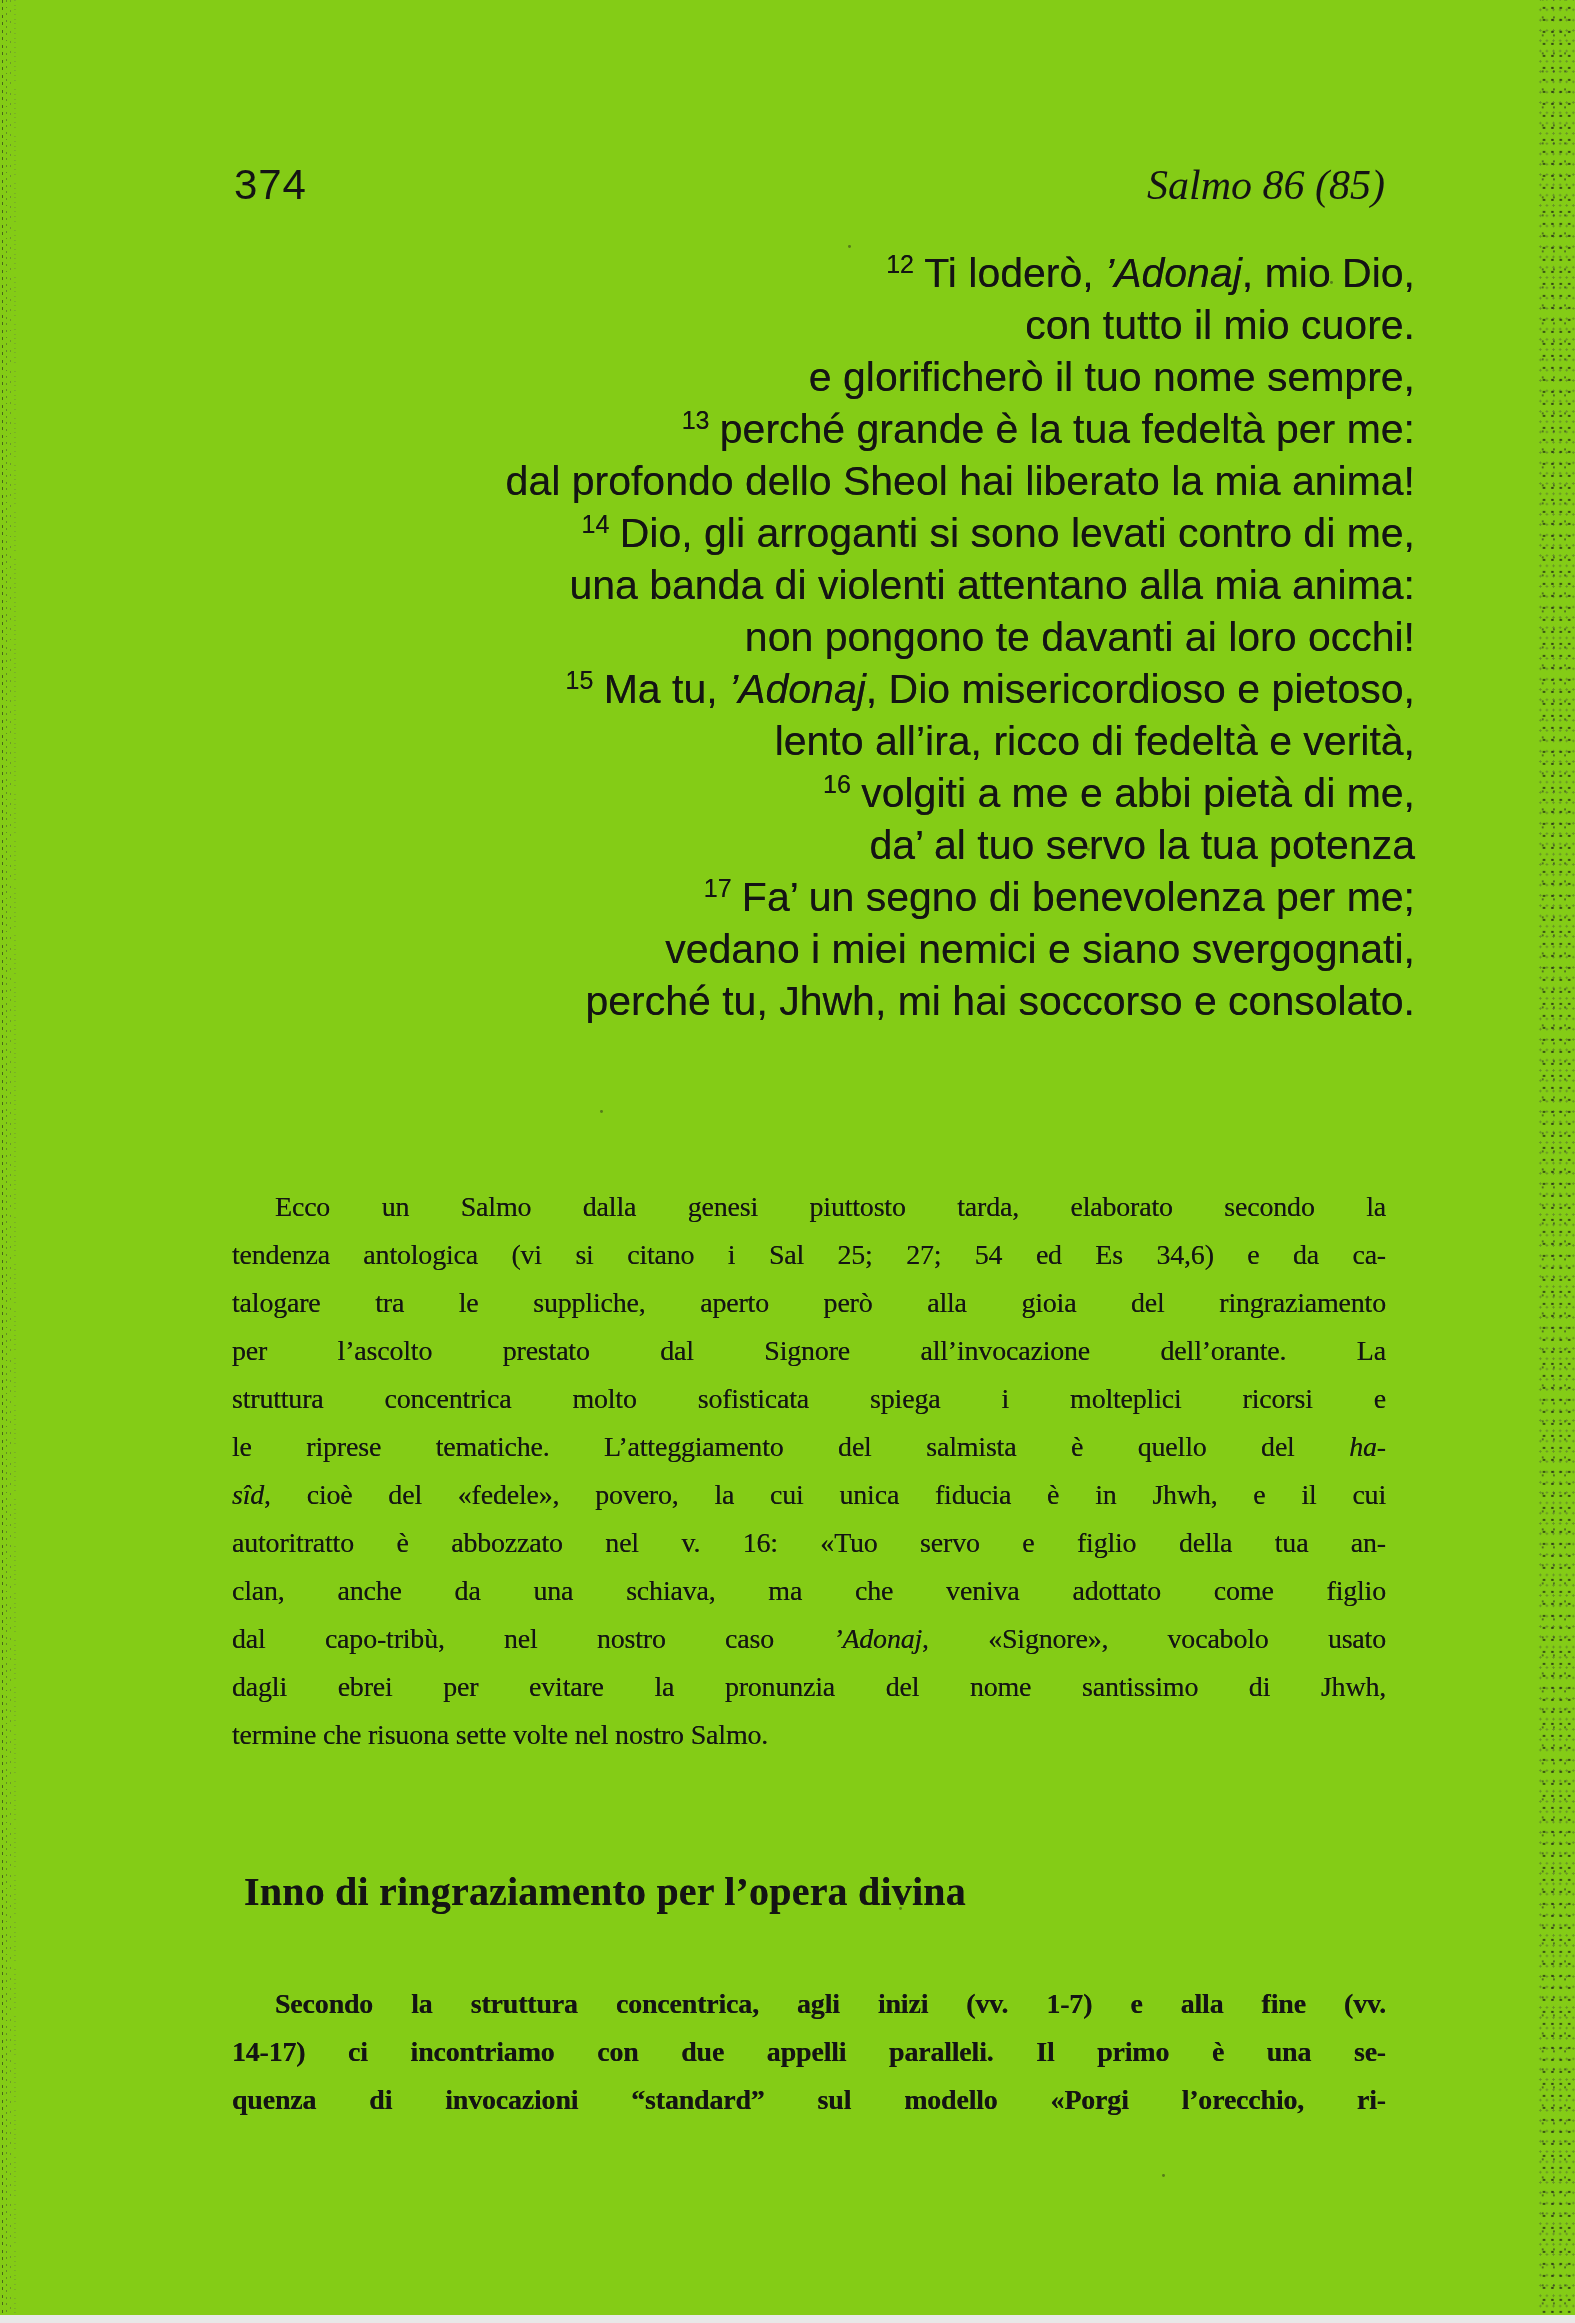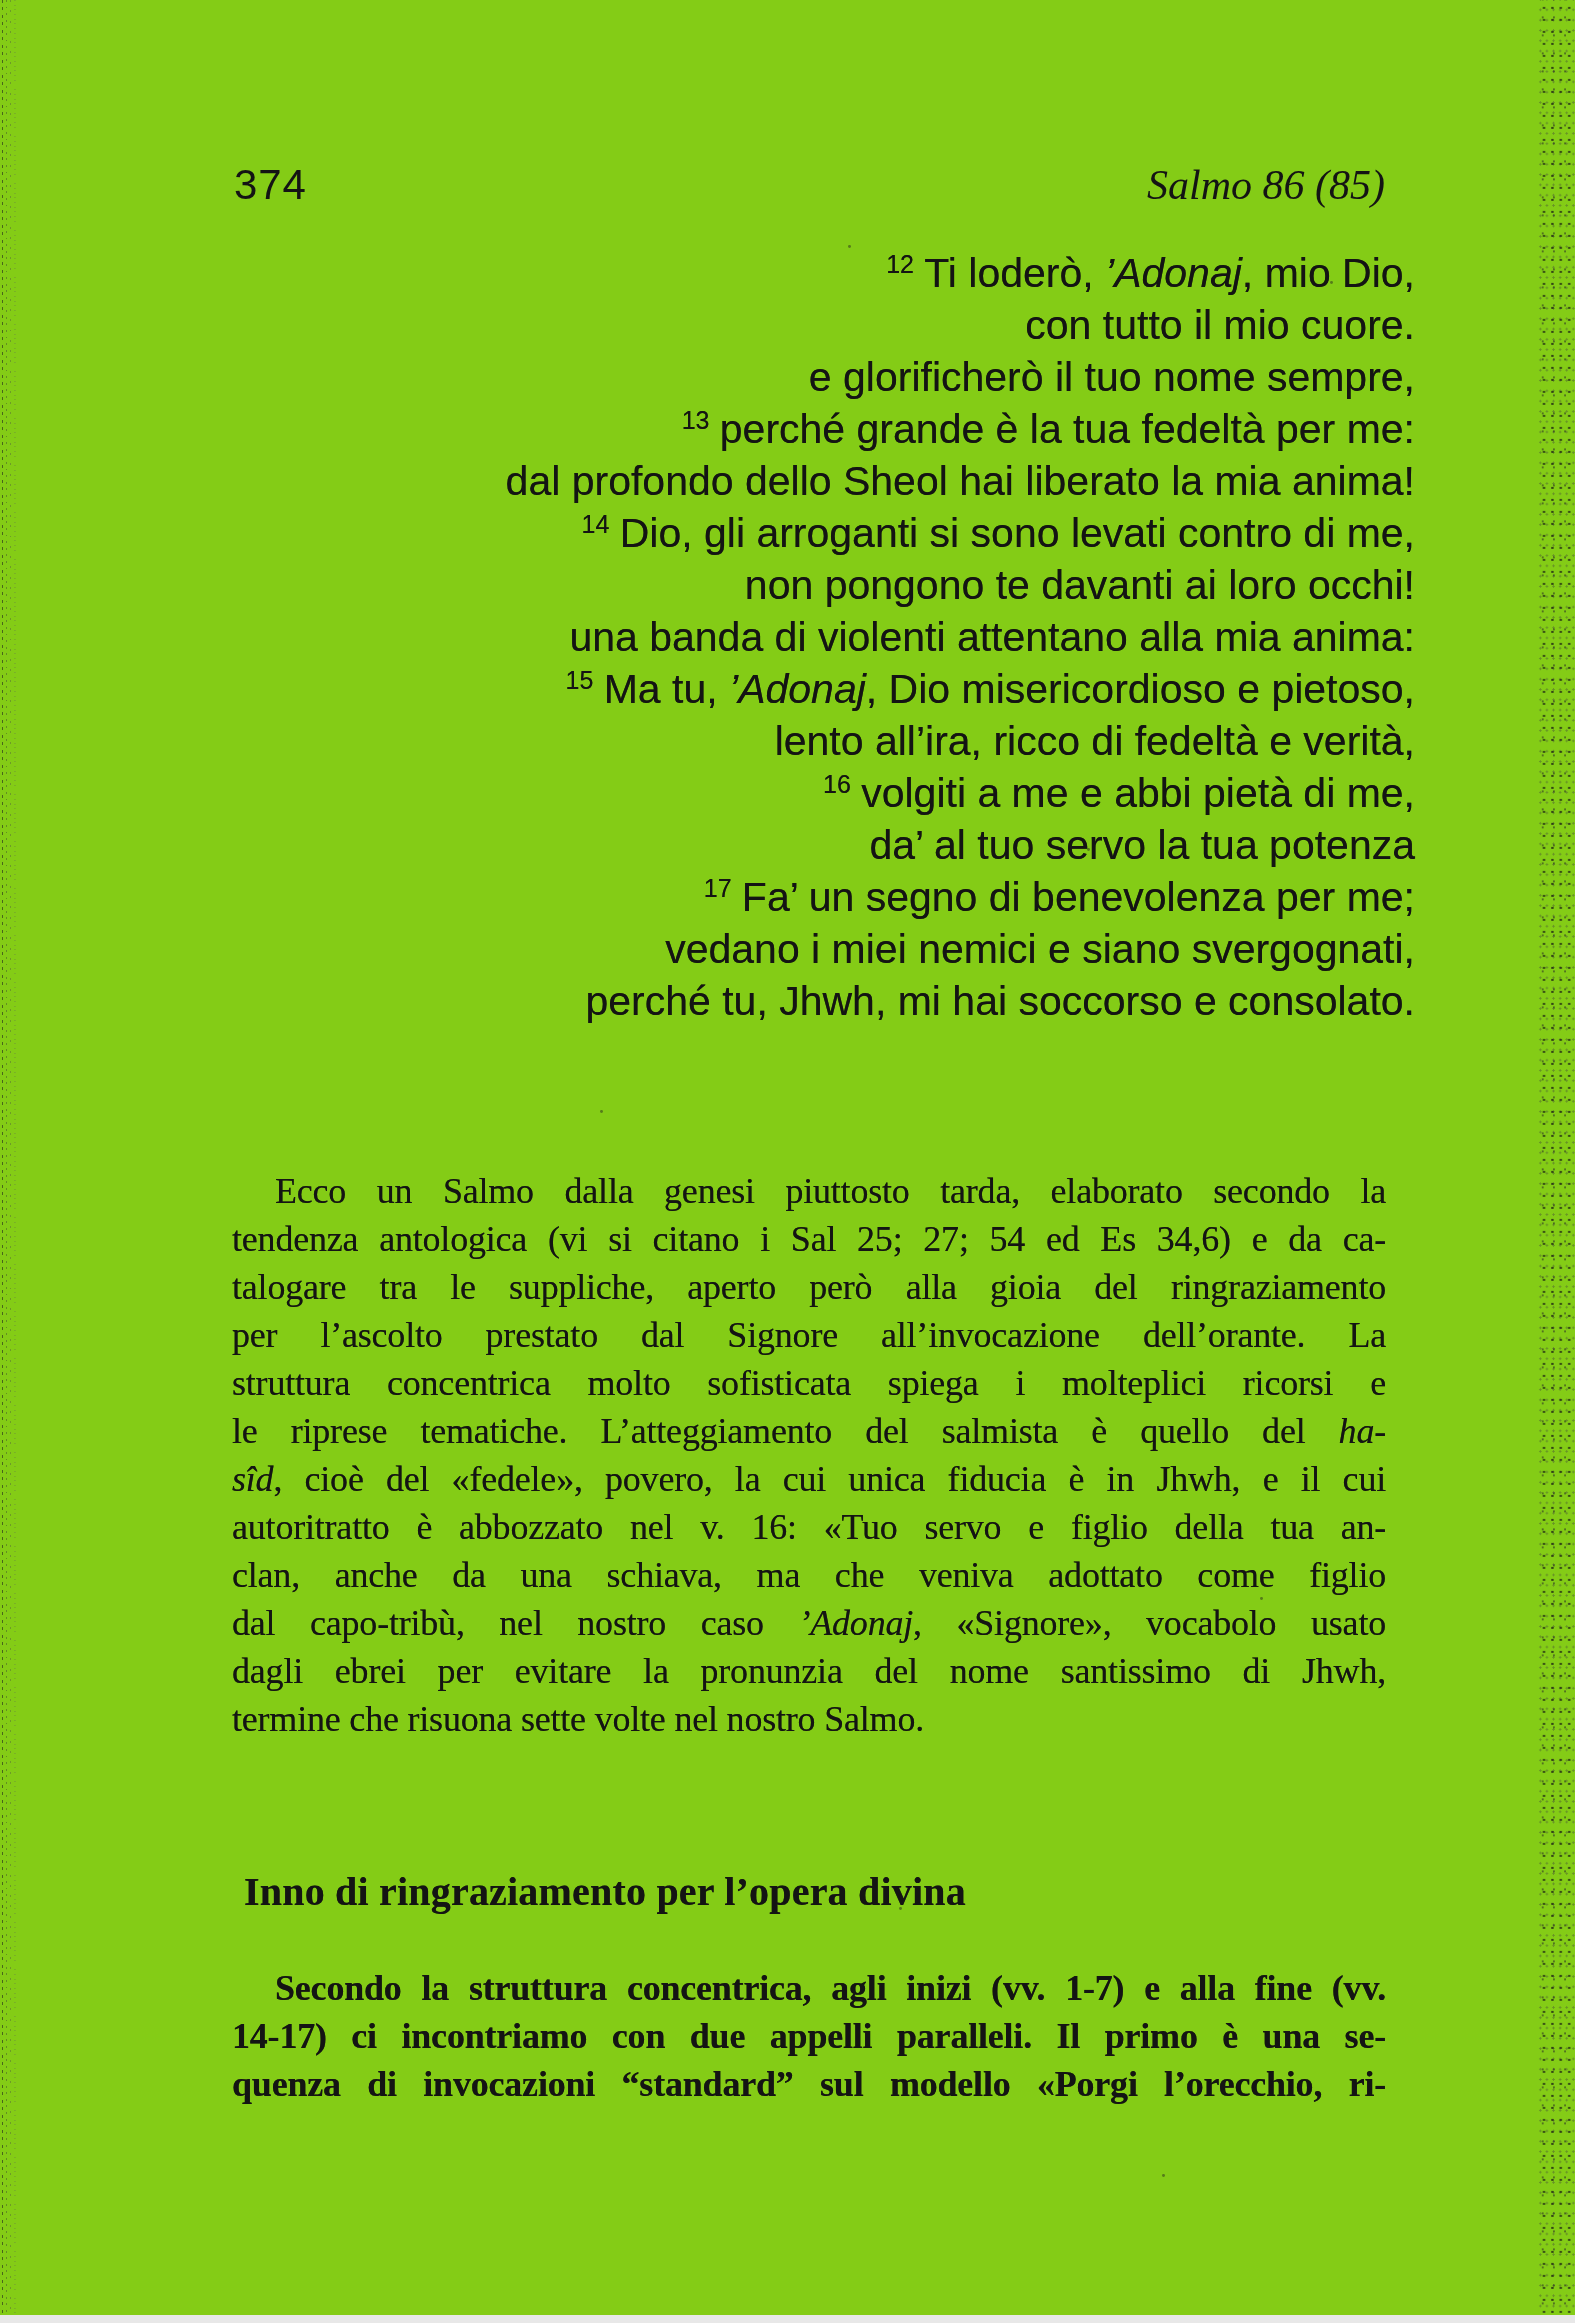--- a/index.html
+++ b/index.html
@@ -50,22 +50,23 @@
     text-shadow:0 0 0.6px rgba(0,0,0,.65);
   }
   .psalm .tline{text-align:right;}
   .vnum{
     font-size:25px; line-height:0; position:relative; top:-14px;
     margin-right:10.3px; vertical-align:baseline;
   }
   .bodytext{
     position:absolute; left:232px; width:1154px;
     font-family:"Liberation Serif","DejaVu Serif",serif;
-    font-size:36px; line-height:48px; letter-spacing:-0.2px;
+    font-size:28px; line-height:48px; letter-spacing:-0.2px;
     text-shadow:0 0 0.6px rgba(0,0,0,.6);
+    margin-top:16px;
   }
   .bodytext .tline{text-align:justify; text-align-last:justify;}
   .bodytext .tline.indent{text-indent:43px;}
   .bodytext .tline.lastline{text-align-last:left;}
   .para1{top:1167px;}
   .para2{top:1964px;font-weight:bold;}
   .section-heading{
     position:absolute; left:244px; top:1868px; width:1154px;
     font-family:"Liberation Serif","DejaVu Serif",serif;
     font-weight:bold; font-size:40px; letter-spacing:0.2px;
@@ -94,22 +95,22 @@
     <span class="running-title">Salmo 86 (85)</span>
   </div>
 
   <div class="psalm">
       <div class="tline"><sup class="vnum">12</sup><span>Ti loderò, </span><i>’Adonaj</i><span>, mio Dio,</span></div>
       <div class="tline"><span>con tutto il mio cuore.</span></div>
       <div class="tline"><span>e glorificherò il tuo nome sempre,</span></div>
       <div class="tline"><sup class="vnum">13</sup><span>perché grande è la tua fedeltà per me:</span></div>
       <div class="tline"><span>dal profondo dello Sheol hai liberato la mia anima!</span></div>
       <div class="tline"><sup class="vnum">14</sup><span>Dio, gli arroganti si sono levati contro di me,</span></div>
+      <div class="tline"><span>una banda di violenti attentano alla mia anima:</span></div>
       <div class="tline"><span>non pongono te davanti ai loro occhi!</span></div>
-      <div class="tline"><span>una banda di violenti attentano alla mia anima:</span></div>
       <div class="tline"><sup class="vnum">15</sup><span>Ma tu, </span><i>’Adonaj</i><span>, Dio misericordioso e pietoso,</span></div>
       <div class="tline"><span>lento all’ira, ricco di fedeltà e verità,</span></div>
       <div class="tline"><sup class="vnum">16</sup><span>volgiti a me e abbi pietà di me,</span></div>
       <div class="tline"><span>da’ al tuo servo la tua potenza</span></div>
       <div class="tline"><sup class="vnum">17</sup><span>Fa’ un segno di benevolenza per me;</span></div>
       <div class="tline"><span>vedano i miei nemici e siano svergognati,</span></div>
       <div class="tline"><span>perché tu, Jhwh, mi hai soccorso e consolato.</span></div>
     </div>
 
   <div class="bodytext para1">

